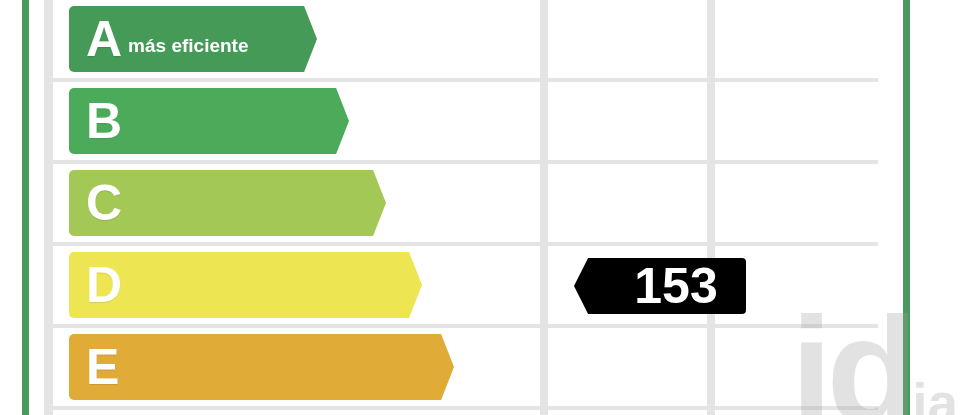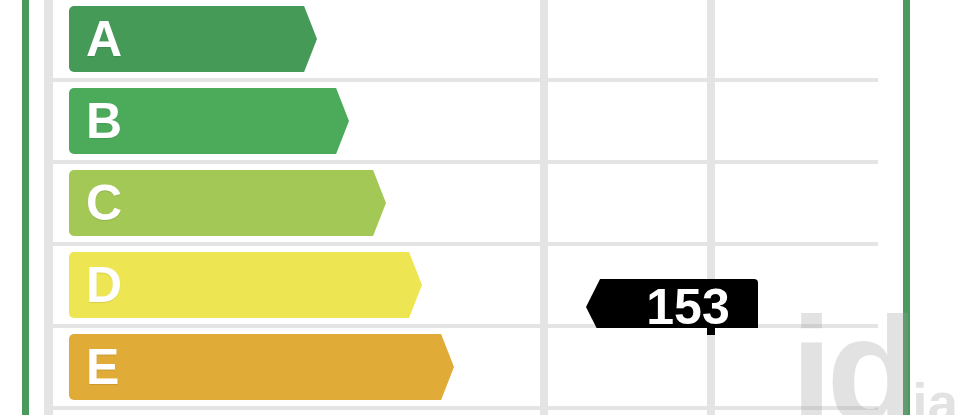--- a/index.html
+++ b/index.html
@@ -120,21 +120,21 @@
   .badge::before {
     content: "";
     position: absolute;
     right: 100%;
     top: 0;
     height: 100%;
     width: 32px;
     background: #000000;
     clip-path: polygon(0 50%, 44% 0, 100% 0, 100% 100%, 44% 100%);
   }
-  .badge.mid   { left: 574px; width: 140px; margin-top: 21px; }
+  .badge.mid   { left: 562px; width: 140px; }
   .badge.right { left: 740px; width: 132px; }
 
   
   #watermark {
     position: absolute;
     right: 2px;
     bottom: -30px;
     font-size: 150px;
     font-weight: bold;
     color: rgba(160,160,160,0.30);
@@ -158,20 +158,21 @@
 
   <div id="panel">
 
     <div id="rows-host">
         <div class="row" style="top: 14px; height: 78px;">
           <div class="cell c-label"></div>
           <div class="cell c-mid"></div>
           <div class="cell c-right"></div>
           <div class="bar" style="background: rgb(69, 154, 87); width: 214px;">
             <span class="bar-letter">A</span>
+            <span class="bar-note">más eficiente</span>
           </div>
         </div>
         <div class="row" style="top: 96px; height: 78px;">
           <div class="cell c-label"></div>
           <div class="cell c-mid"></div>
           <div class="cell c-right"></div>
           <div class="bar" style="background: rgb(76, 171, 91); width: 246px;">
             <span class="bar-letter">B</span>
           </div>
         </div>

